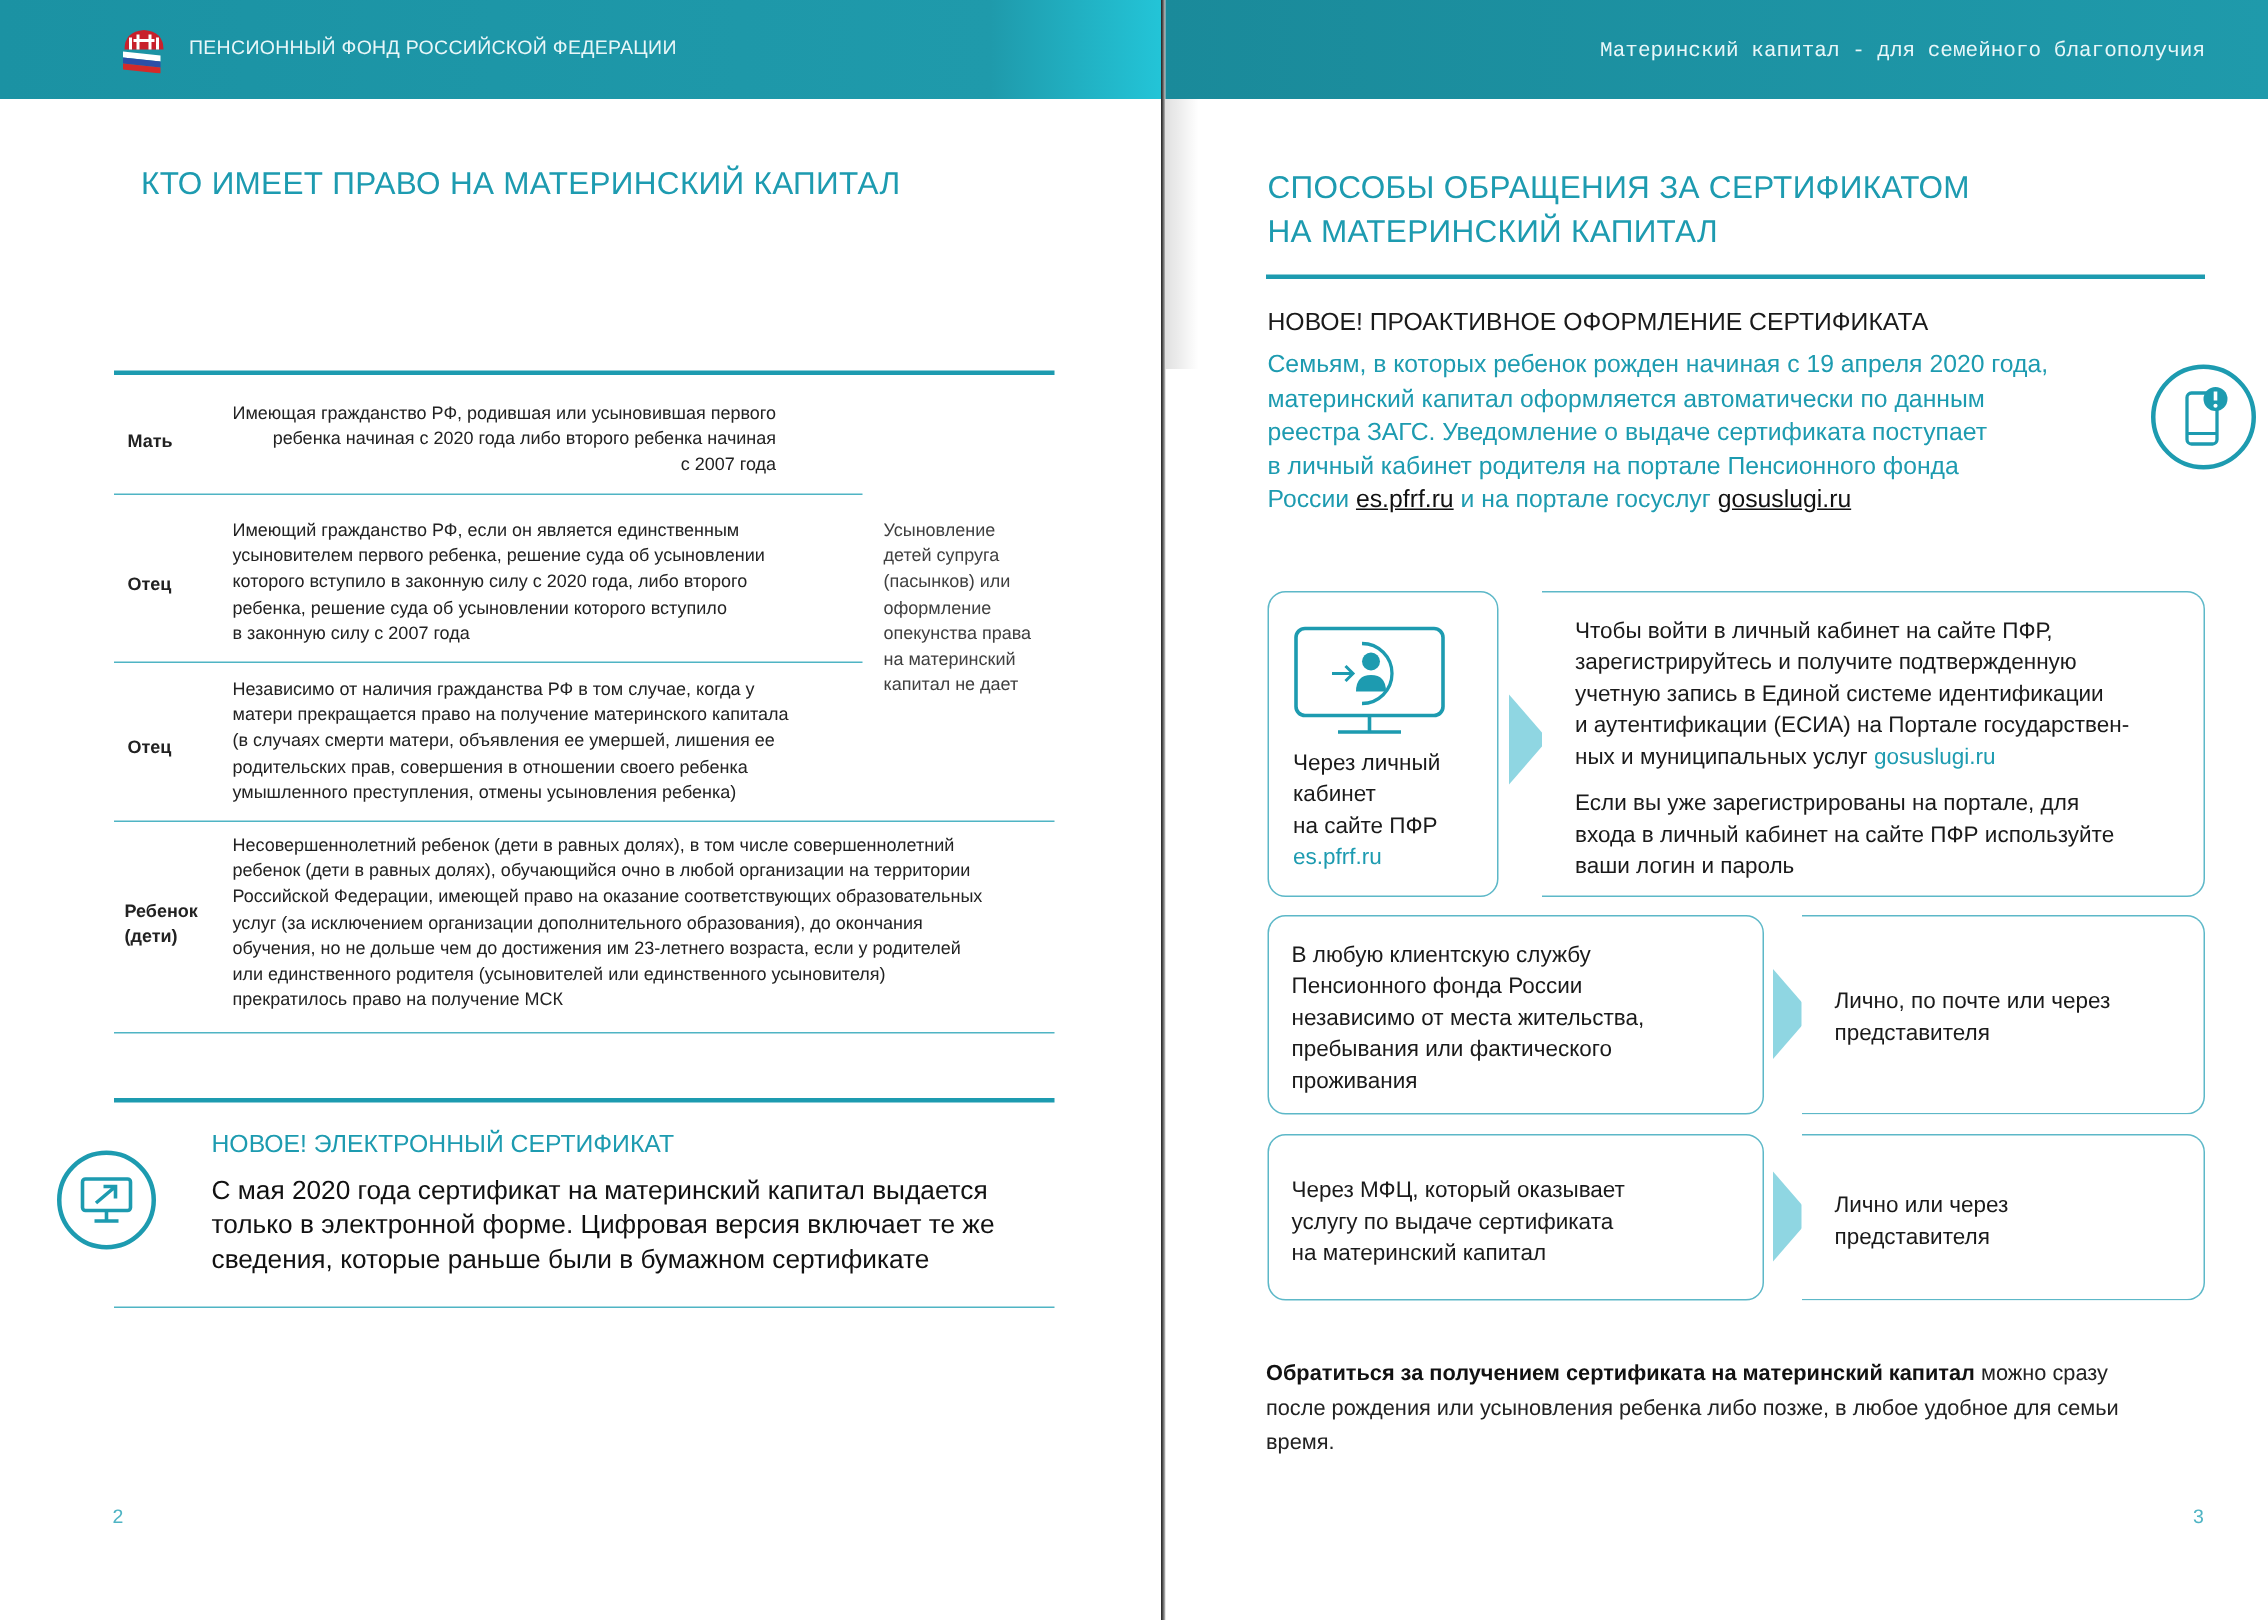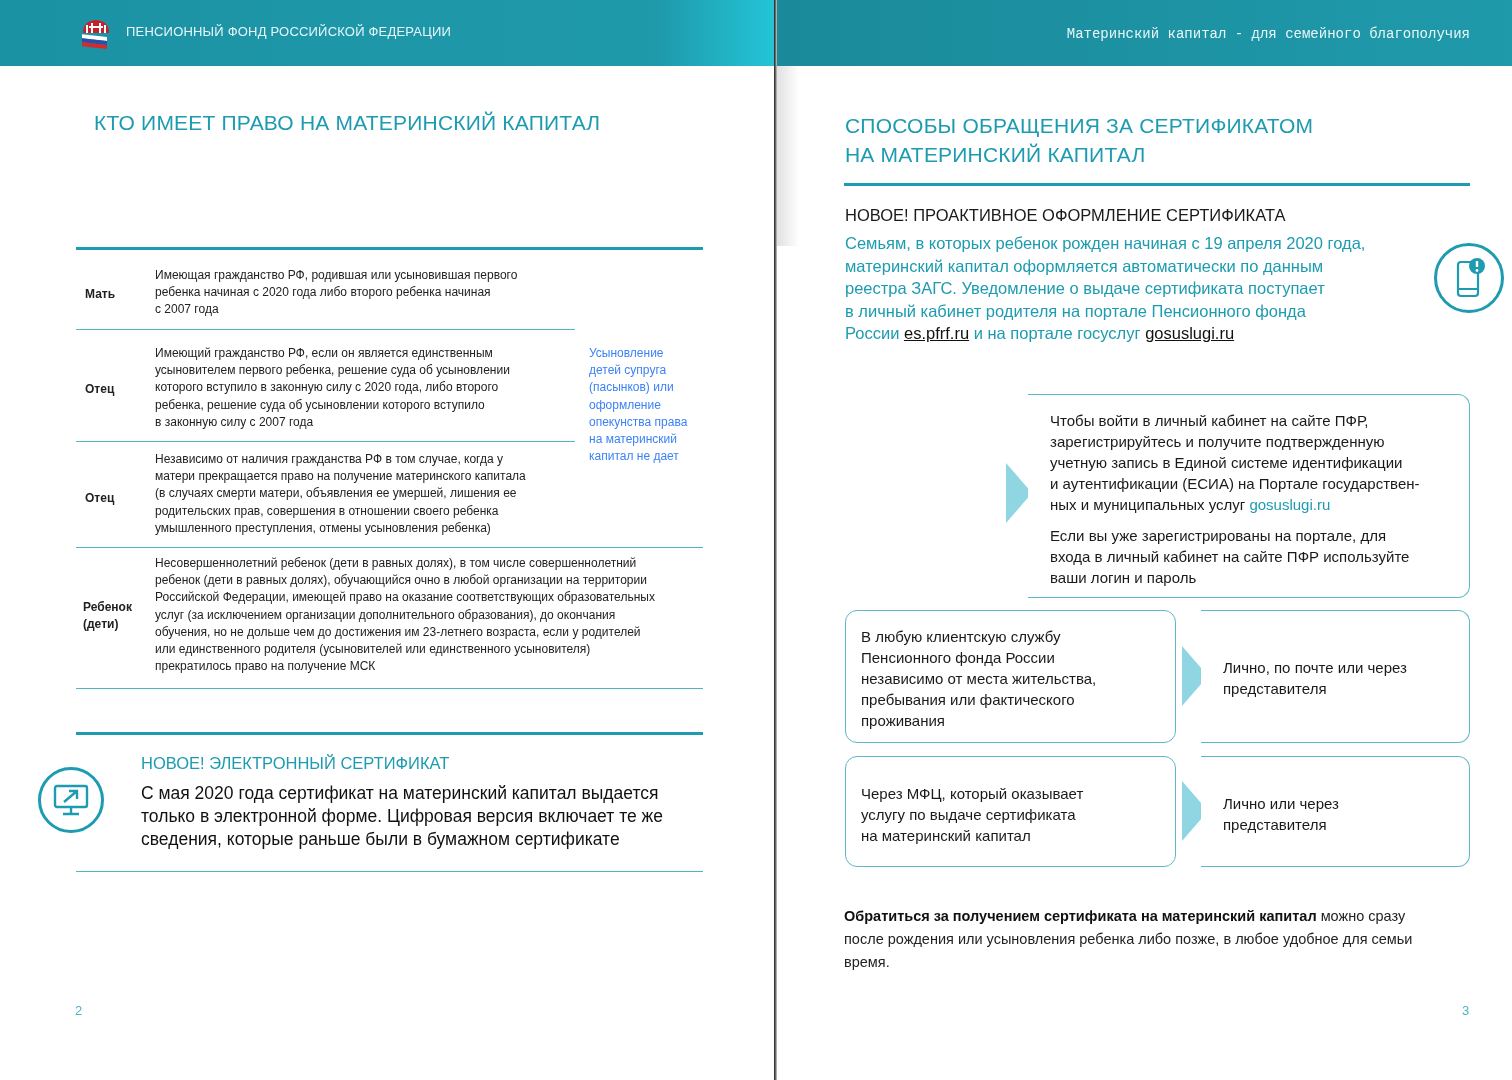--- a/index.html
+++ b/index.html
@@ -20,21 +20,21 @@
   .header-title { position: absolute; left: 126px; top: 24px; font-size: 13px; color: #e8f7f9; letter-spacing: 0.2px; }
   .header-right-title { position: absolute; right: 42px; top: 26px; font-size: 14px; color: #e8f7f9; font-family: Liberation Mono, monospace; }
 
   .h1 { position: absolute; color: #1d9bb0; font-size: 21px; font-weight: normal; letter-spacing: 0.2px; line-height: 29px; }
   .lead { position: absolute; color: #1d9bb0; font-size: 17px; line-height: 22.5px; }
   .rule { position: absolute; height: 3px; background: #1d9bb0; }
   .thin-rule { position: absolute; height: 1px; background: #4fb4c4; }
 
   .tbl-label { position: absolute; font-size: 12px; font-weight: bold; color: #222; line-height: 17px; }
   .tbl-text { position: absolute; font-size: 12px; color: #222; line-height: 17.2px; }
-  .side-note { position: absolute; font-size: 12px; color: #3b82f6; line-height: 17.2px; }
+  .side-note { position: absolute; font-size: 12px; color: #404040; line-height: 17.2px; }
 
   .circle-icon { position: absolute; border: 3px solid #1d9bb0; border-radius: 50%; display: flex; align-items: center; justify-content: center; }
 
   .sub-h { position: absolute; font-size: 16.5px; color: #1d9bb0; }
   .sub-h-dark { position: absolute; font-size: 16.5px; color: #1a1a1a; }
   .body-strong { position: absolute; font-size: 17.5px; color: #111; line-height: 23px; }
 
   .link-dark { color: #111; text-decoration: underline; }
   .link-teal { color: #1d9bb0; }
 
@@ -62,21 +62,21 @@
     </svg>
     <div class="header-title">ПЕНСИОННЫЙ ФОНД РОССИЙСКОЙ ФЕДЕРАЦИИ</div>
   </div>
 
   <div class="h1" style="left:79px; top:108px;margin-left:15px;">КТО ИМЕЕТ ПРАВО НА МАТЕРИНСКИЙ КАПИТАЛ</div>
 
 
   <div class="rule" style="left:76px; top:247px; width:627px;"></div>
 
   <div class="tbl-label" style="left:85px; top:286px;">Мать</div>
-  <div class="tbl-text" style="left:155px; top:267px;">
+  <div class="tbl-text" style="left:155px; top:267px;text-align:right;">
     <div>Имеющая гражданство РФ, родившая или усыновившая первого</div>
     <div>ребенка начиная с 2020 года либо второго ребенка начиная</div>
     <div>с 2007 года</div>
   </div>
   <div class="thin-rule" style="left:76px; top:329px; width:499px;"></div>
 
   <div class="tbl-label" style="left:85px; top:381px;">Отец</div>
   <div class="tbl-text" style="left:155px; top:345px;">
     <div>Имеющий гражданство РФ, если он является единственным</div>
     <div>усыновителем первого ребенка, решение суда об усыновлении</div>
@@ -174,20 +174,36 @@
   <div class="circle-icon" style="left:658px; top:243px; width:70px; height:70px;">
     <svg width="40" height="44" viewBox="0 0 40 44">
       <rect x="9" y="6" width="20" height="34" rx="3" fill="none" stroke="#1d9bb0" stroke-width="2.2"></rect>
       <path d="M9 33 H29" stroke="#1d9bb0" stroke-width="2"></path>
       <circle cx="28" cy="10" r="8" fill="#1d9bb0"></circle>
       <path d="M28 5 V11" stroke="#fff" stroke-width="2.4"></path>
       <circle cx="28" cy="14.5" r="1.4" fill="#fff"></circle>
     </svg>
   </div>
 
+  <div class="card" style="left:69px; top:394px; width:154px; height:204px;">
+    <svg style="position:absolute; left:16px; top:22px;" width="104" height="74" viewBox="0 0 104 74">
+      <rect x="2" y="2" width="98" height="58" rx="6" fill="none" stroke="#1d9bb0" stroke-width="2.4"></rect>
+      <path d="M51 60 V70 M30 71 H72" stroke="#1d9bb0" stroke-width="2.4"></path>
+      <path d="M46 12 A18 18 0 1 1 46 52" fill="none" stroke="#1d9bb0" stroke-width="2.2"></path>
+      <circle cx="52" cy="24" r="6" fill="#1d9bb0"></circle>
+      <path d="M42 44 Q42 33 52 33 Q62 33 62 44 Z" fill="#1d9bb0"></path>
+      <path d="M26 32 H40 M35 27 L40 32 L35 37" fill="none" stroke="#1d9bb0" stroke-width="2"></path>
+    </svg>
+    <div class="card-text" style="left:16px; top:103px;">
+      <div>Через личный</div>
+      <div>кабинет</div>
+      <div>на сайте ПФР</div>
+      <a class="link-teal">es.pfrf.ru</a>
+    </div>
+  </div>
   <div class="arrow-tri" style="left:230px; top:463px;"></div>
   <div class="card-right" style="left:252px; top:394px; width:442px; height:204px;">
     <div class="card-text" style="left:22px; top:15px;">
       <div>Чтобы войти в личный кабинет на сайте ПФР,</div>
       <div>зарегистрируйтесь и получите подтвержденную</div>
       <div>учетную запись в Единой системе идентификации</div>
       <div>и аутентификации (ЕСИА) на Портале государствен-</div>
       <div>
         <span>ных и муниципальных услуг</span>
         <a class="link-teal">gosuslugi.ru</a>

